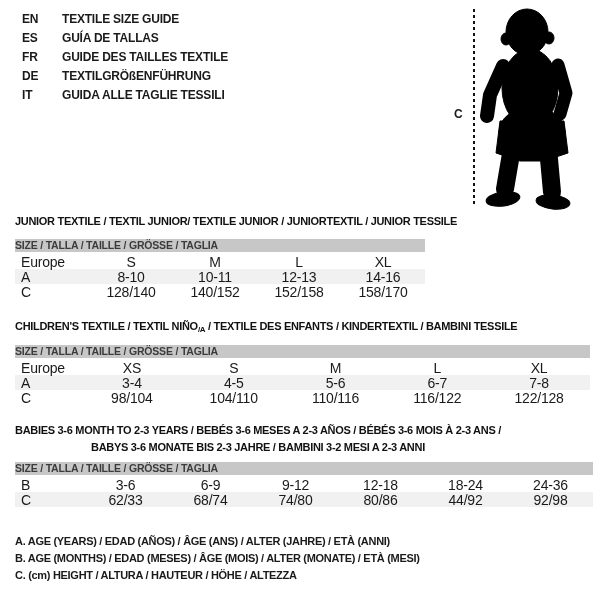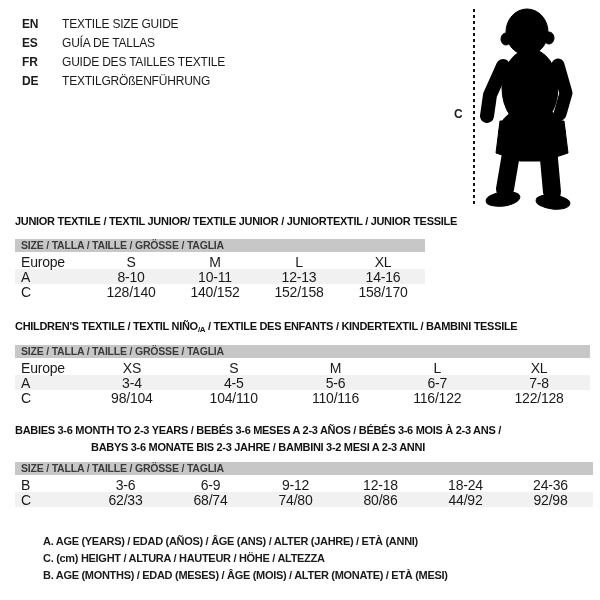--- a/index.html
+++ b/index.html
@@ -5,58 +5,58 @@
   html,body{margin:0;padding:0;}
   body{
     width:600px;height:600px;position:relative;background:#ffffff;
     font-family:"Liberation Sans","DejaVu Sans",sans-serif;
     color:#1a1a1a;overflow:hidden;
   }
   .abs{position:absolute;}
 
   
   .lang-block{left:22px;top:12px;}
-  .lang-row{display:flex;height:19px;align-items:flex-end;}
+  .lang-row{display:flex;height:19px;align-items:flex-start;}
   .lang-code{width:40px;font-weight:bold;font-size:12px;letter-spacing:-0.2px;}
-  .lang-title{font-weight:normal;font-size:12px;letter-spacing:-0.2px;}
+  .lang-title{font-weight:bold;font-size:12px;letter-spacing:-0.2px;}
 
   
   .figure-svg{left:440px;top:3px;}
   .figure-label{left:454px;top:107px;font-weight:bold;font-size:12px;}
 
   
   .section-title{
     left:15px;font-weight:bold;font-size:11px;letter-spacing:-0.3px;
     white-space:nowrap;color:#111;
   }
   .section-title sub{font-size:8px;vertical-align:-2px;}
 
   
   .size-table{left:15px;}
   .size-bar{
     background:#c7c7c7;color:#3b3b3b;font-weight:bold;font-size:10.5px;
-    letter-spacing:-0.2px;height:13px;line-height:13px;padding-left:6px;
+    letter-spacing:-0.2px;height:13px;line-height:13px;
     margin-bottom:2px;
   }
   .trow{display:flex;height:15px;align-items:center;font-size:14px;letter-spacing:-0.2px;}
   .trow.alt{background:#f1f1f1;}
   .tlabel{padding-left:6px;text-align:left;flex:none;}
   .tcell{flex:1;text-align:center;}
   .w-junior{width:410px;}
   .w-children{width:575px;}
   .w-babies{width:578px;}
   .lbl-junior{width:68px;}
   .lbl-children{width:60px;}
   .lbl-babies{width:62px;}
 
   
   .babies-title-line{height:17px;line-height:17px;}
 
   
-  .legend{left:15px;top:533px;margin-left:28px;}
+  .legend{left:15px;top:533px;}
   .legend-line{height:17px;line-height:17px;font-weight:bold;font-size:11px;letter-spacing:-0.3px;white-space:nowrap;}
 </style>
 </head>
 <body>
 
 <div class="abs lang-block">
   <div class="lang-row">
     <span class="lang-code">EN</span>
     <span class="lang-title">TEXTILE SIZE GUIDE</span>
   </div>
@@ -64,20 +64,24 @@
     <span class="lang-code">ES</span>
     <span class="lang-title">GUÍA DE TALLAS</span>
   </div>
   <div class="lang-row">
     <span class="lang-code">FR</span>
     <span class="lang-title">GUIDE DES TAILLES TEXTILE</span>
   </div>
   <div class="lang-row">
     <span class="lang-code">DE</span>
     <span class="lang-title">TEXTILGRÖßENFÜHRUNG</span>
+  </div>
+  <div class="lang-row">
+    <span class="lang-code">IT</span>
+    <span class="lang-title">GUIDA ALLE TAGLIE TESSILI</span>
   </div>
 </div>
 
 <svg class="abs figure-svg" width="160" height="212" viewBox="0 0 160 212" xmlns="http://www.w3.org/2000/svg">
 
   <line x1="34" y1="6" x2="34" y2="204" stroke="#111" stroke-width="2" stroke-dasharray="3 3"></line>
   <g fill="#000" stroke="#000">
 
     <ellipse cx="66" cy="36" rx="5" ry="6"></ellipse>
     <ellipse cx="109" cy="35" rx="5" ry="6"></ellipse>
@@ -177,15 +181,15 @@
     <span class="tcell">68/74</span>
     <span class="tcell">74/80</span>
     <span class="tcell">80/86</span>
     <span class="tcell">44/92</span>
     <span class="tcell">92/98</span>
   </div>
 </div>
 
 <div class="abs legend">
   <div class="legend-line">A. AGE (YEARS) / EDAD (AÑOS) / ÂGE (ANS) / ALTER (JAHRE) / ETÀ (ANNI)</div>
+  <div class="legend-line">B. AGE (MONTHS) / EDAD (MESES) / ÂGE (MOIS) / ALTER (MONATE) / ETÀ (MESI)</div>
   <div class="legend-line">C. (cm) HEIGHT / ALTURA / HAUTEUR / HÖHE / ALTEZZA</div>
-  <div class="legend-line">B. AGE (MONTHS) / EDAD (MESES) / ÂGE (MOIS) / ALTER (MONATE) / ETÀ (MESI)</div>
 </div>
 
 </body></html>

